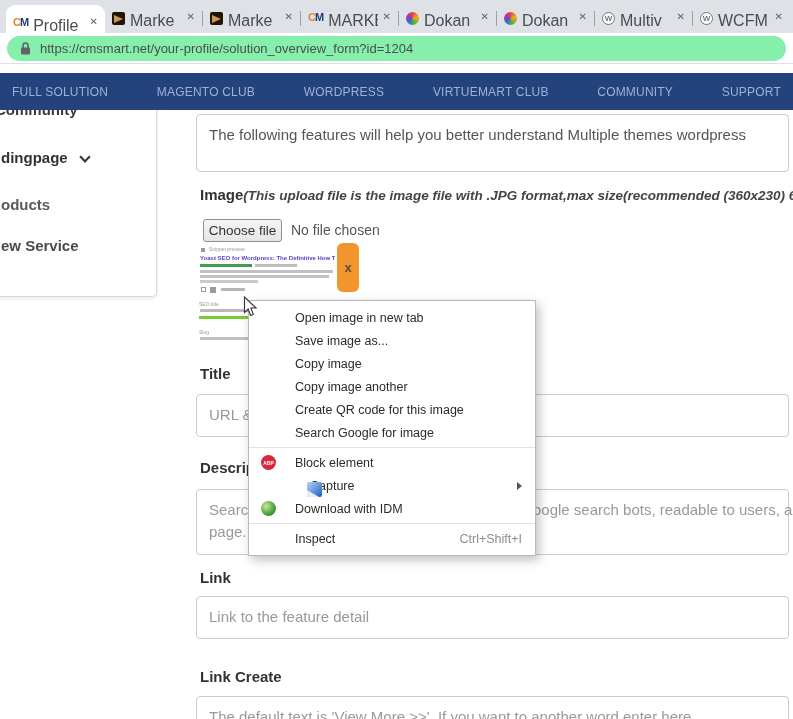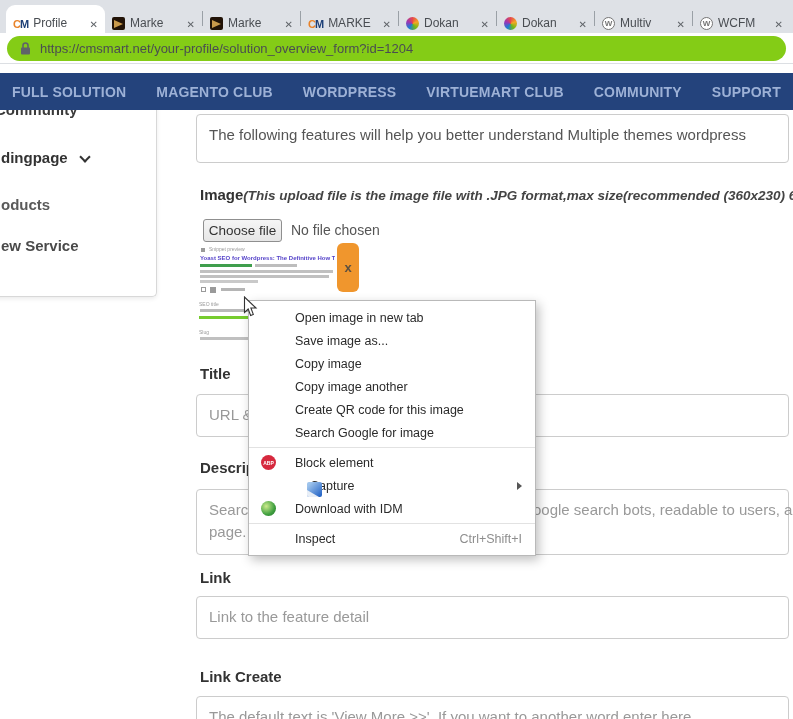--- a/index.html
+++ b/index.html
@@ -5,48 +5,48 @@
   * { margin:0; padding:0; box-sizing:border-box; }
   html,body { background:#fff; }
   .page {
     position:relative; width:793px; height:719px; overflow:hidden;
     background:#fff; font-family:"Liberation Sans", sans-serif;
   }
 
   
   .tabstrip { position:absolute; left:0; top:0; width:793px; height:33px;
     background:#dee1e6; display:flex; align-items:flex-end; padding-left:6px; }
-  .tab { height:33px; width:97px; display:flex; align-items:flex-end; gap:5px;
-    padding:3px 7px; position:relative; flex:0 0 auto; }
+  .tab { height:33px; width:97px; display:flex; align-items:flex-start; gap:5px;
+    padding:12px 7px; position:relative; flex:0 0 auto; }
   .tab.active { background:#fff; height:28px; border-radius:9px 9px 0 0; width:99px; }
-  .tab-title { flex:1; font-size:12px; color:#494d52; white-space:nowrap; overflow:hidden; }
+  .tab-title { flex:1; font-size:16px; color:#494d52; white-space:nowrap; overflow:hidden; }
   .tab-close { font-size:10px; color:#5f6368; line-height:1; }
   .tabsep { width:1px; height:15px; background:#9aa0a6; align-self:center; margin-top:4px; flex:0 0 auto; }
 
   .fav-cm { font-size:11px; font-weight:800; letter-spacing:-1px; line-height:1; flex:0 0 auto; }
   .fav-cm .c1 { color:#e8832a; } .fav-cm .c2 { color:#1c3f77; }
   .fav-market { width:13px; height:13px; background:#221307; border-radius:2px; position:relative; overflow:hidden; flex:0 0 auto; }
   .fav-market::after { content:""; position:absolute; left:2px; top:3px; width:0; height:0;
     border-left:9px solid #c99a4b; border-top:4px solid transparent; border-bottom:4px solid transparent; }
   .fav-dokan { width:13px; height:13px; border-radius:50%; flex:0 0 auto;
     background:conic-gradient(#e5484d,#f5a623,#74b816,#1c7ed6,#9c36b5,#e5484d); }
   .fav-wp { width:13px; height:13px; border-radius:50%; border:1.5px solid #757575; background:#fff;
     display:flex; align-items:center; justify-content:center; font-size:8px; font-weight:700; color:#757575; flex:0 0 auto; }
 
   
   .addrrow { position:absolute; left:0; top:33px; width:793px; height:31px; background:#fff;
     border-bottom:1px solid #dcdfe3; }
-  .addrpill { position:absolute; left:7px; right:7px; top:3px; height:25px; background:#84cc16;
+  .addrpill { position:absolute; left:7px; right:7px; top:3px; height:25px; background:#86efac;
     border-radius:13px; display:flex; align-items:center; padding:0 13px; gap:9px; }
   .url-text { font-size:13px; color:#4a4d51; white-space:nowrap; overflow:hidden; }
 
   
   .mainnav { position:absolute; left:0; top:73px; width:793px; height:37px; background:#24437c;
     display:flex; align-items:center; justify-content:space-between; padding:0 12px; z-index:5; }
-  .nav-item { font-size:14px; font-weight:700; color:#9db1d6; letter-spacing:.2px; white-space:nowrap; }
+  .nav-item { font-size:12px; font-weight:400; color:#9db1d6; letter-spacing:.2px; white-space:nowrap; }
 
   
   .sidepanel { position:absolute; left:-36px; top:80px; width:193px; height:217px; background:#fff;
     border:1px solid #d8d8d8; border-top:none; border-radius:0 0 5px 5px;
     box-shadow:0 2px 4px rgba(0,0,0,.08); z-index:2; }
   .side-item { position:absolute; font-size:15px; font-weight:700; color:#4a4a4a; white-space:nowrap; }
   .chev-down { display:inline-block; width:8px; height:8px; border-right:2px solid #333;
     border-bottom:2px solid #333; transform:rotate(45deg); margin-left:13px; margin-bottom:2px; }
 
   
@@ -165,21 +165,21 @@
     <span class="nav-item">SUPPORT</span>
   </div>
 
   <div class="sidepanel">
     <span class="side-item" style="left:30px; top:21px; color:#3a3a3a;">Community</span>
     <span class="side-item" style="left:36px; top:69px; color:#333;"><span>dingpage</span><span class="chev-down"></span></span>
     <span class="side-item" style="left:36px; top:116px; color:#5a5a5a;">oducts</span>
     <span class="side-item" style="left:36px; top:157px; color:#4a4a4a;">ew Service</span>
   </div>
 
-  <div class="tbox" style="top:114px; height:49px;">
+  <div class="tbox" style="top:114px; height:58px;">
     <span class="val">The following features will help you better understand Multiple themes wordpress</span>
   </div>
 
   <div class="field-label" style="left:200px; top:186px;">
     <span>Image</span><span class="img-note">(This upload file is the image file with .JPG format,max size(recommended (360x230) 600 x 400px</span>
   </div>
 
   <div class="file-btn">Choose file</div>
   <div class="no-file">No file chosen</div>
 

